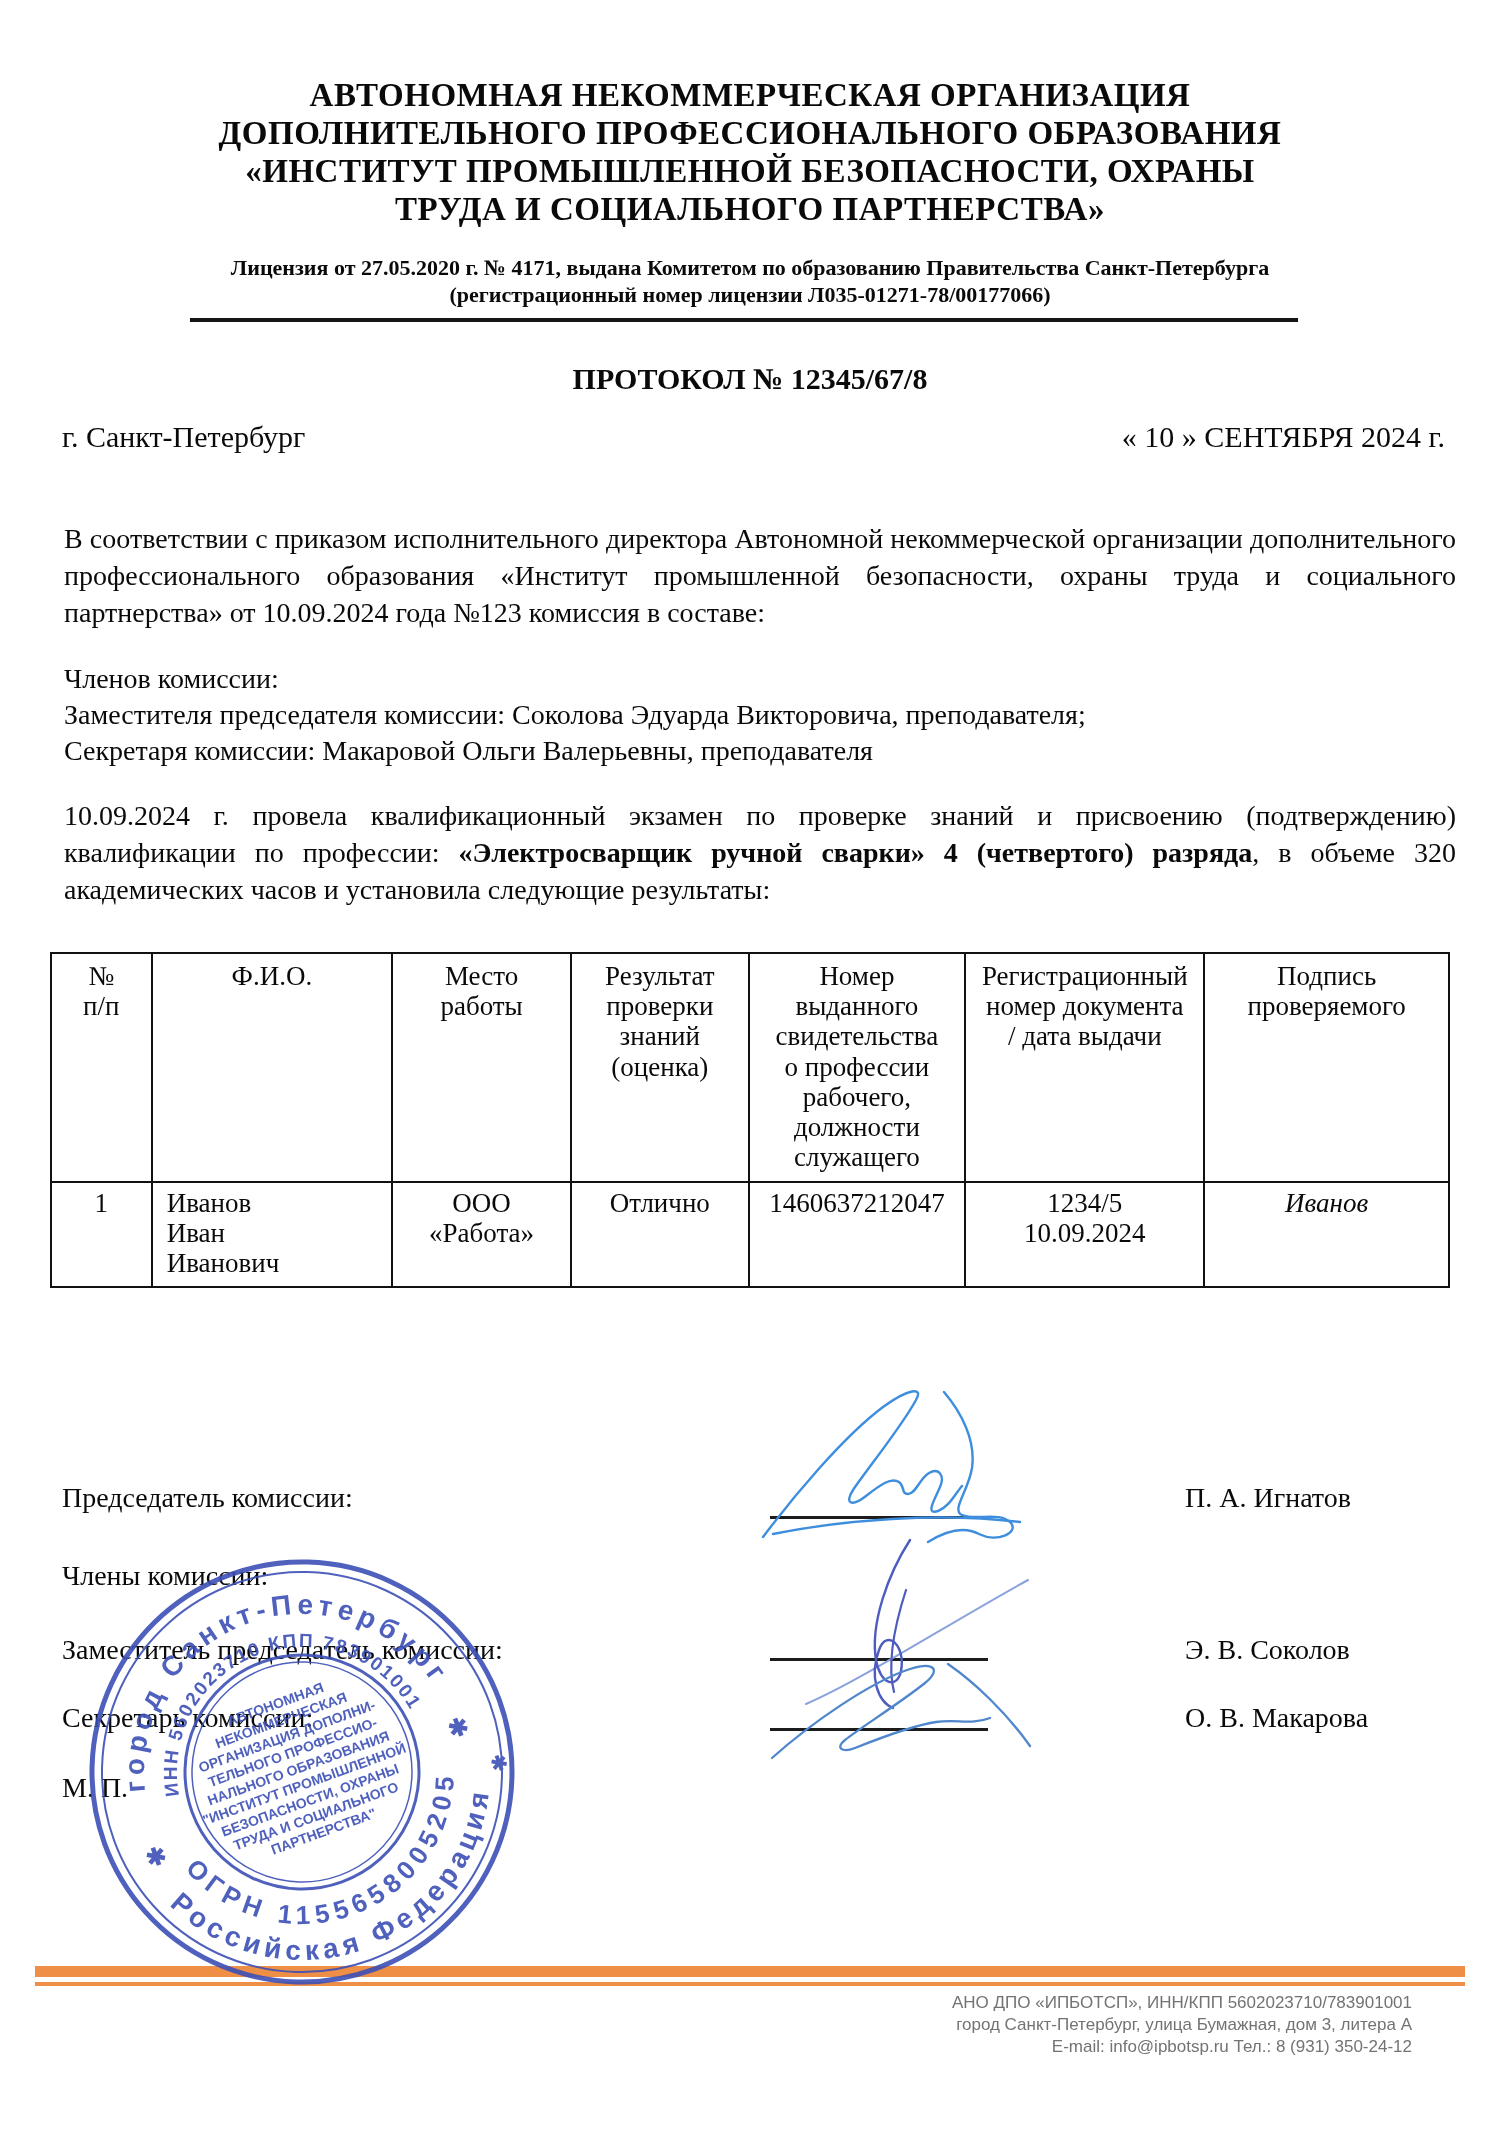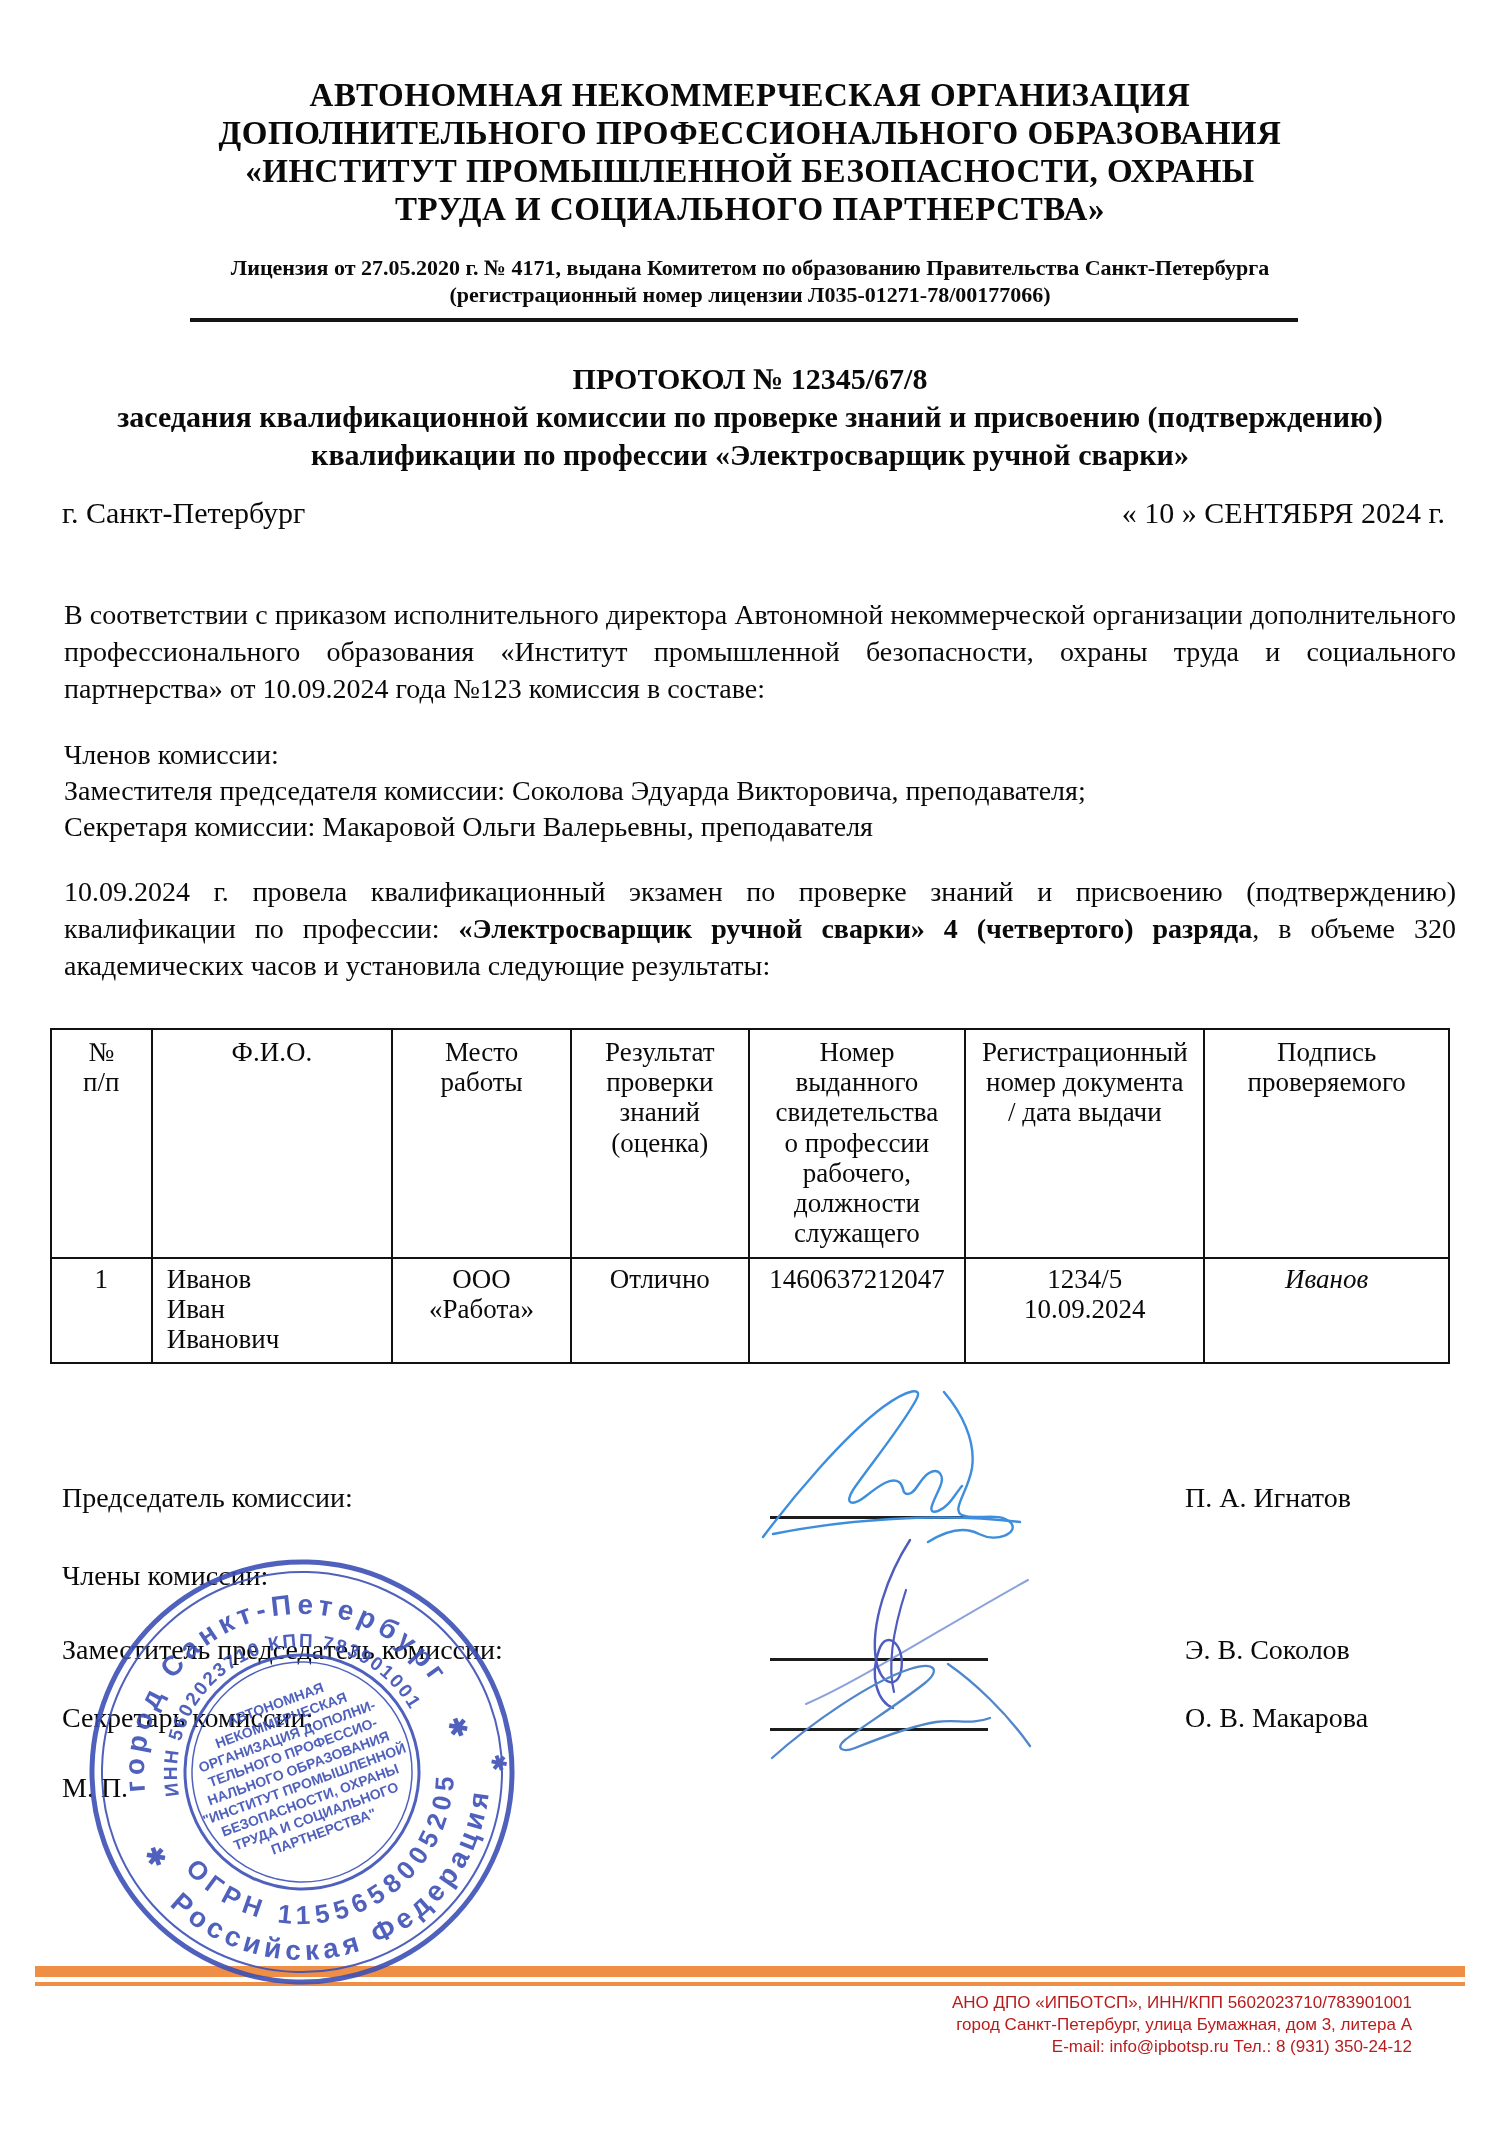--- a/index.html
+++ b/index.html
@@ -31,38 +31,36 @@
   .stamp-wrap{position:absolute;left:82px;top:1552px;width:440px;height:440px;
               transform:rotate(-20deg);z-index:5;opacity:.9;}
   .stamp-ring{fill:none;stroke:#3c50b5;}
   .stamp-text{fill:#3c50b5;font-family:"Liberation Sans",sans-serif;font-weight:bold;}
   .stamp-center{font-size:14px;}
   .seal-label{position:absolute;left:62px;top:1772px;font-size:28px;}
   .bar{position:absolute;left:35px;width:1430px;z-index:2;}
   .bar-thick{top:1966px;height:11px;background:#ef8f46;}
   .bar-thin{top:1982px;height:4px;background:#ef8f46;}
   .footer-text{position:absolute;right:88px;top:1992px;text-align:right;z-index:2;
-               font-family:"Liberation Sans",sans-serif;font-size:17px;line-height:22px;color:#b91c1c;}
+               font-family:"Liberation Sans",sans-serif;font-size:17px;line-height:22px;color:#737373;}
 </style>
 </head>
 <body>
 
 <div class="page">
 
   <div class="org-name ml">АВТОНОМНАЯ НЕКОММЕРЧЕСКАЯ ОРГАНИЗАЦИЯ
 ДОПОЛНИТЕЛЬНОГО ПРОФЕССИОНАЛЬНОГО ОБРАЗОВАНИЯ
 «ИНСТИТУТ ПРОМЫШЛЕННОЙ БЕЗОПАСНОСТИ, ОХРАНЫ
 ТРУДА И СОЦИАЛЬНОГО ПАРТНЕРСТВА»</div>
   <div class="license ml">Лицензия от 27.05.2020 г. № 4171, выдана Комитетом по образованию Правительства Санкт-Петербурга
 (регистрационный номер лицензии Л035-01271-78/00177066)</div>
   <div class="rule"></div>
 
   <div class="title">ПРОТОКОЛ № 12345/67/8</div>
-  <div class="subtitle ml">заседания квалификационной комиссии по проверке знаний и присвоению (подтверждению)
-квалификации по профессии «Электросварщик ручной сварки»</div>
 
   <div class="cityrow">
     <span>г. Санкт-Петербург</span>
     <span>« 10 » СЕНТЯБРЯ 2024 г.</span>
   </div>
 
   <div class="para p1">В соответствии с приказом исполнительного директора Автономной некоммерческой организации дополнительного профессионального образования «Институт промышленной безопасности, охраны труда и социального партнерства» от 10.09.2024 года №123 комиссия в составе:</div>
 
   <div class="plist members-label">Членов комиссии:</div>
   <div class="plist">Заместителя председателя комиссии: Соколова Эдуарда Викторовича, преподавателя;</div>

